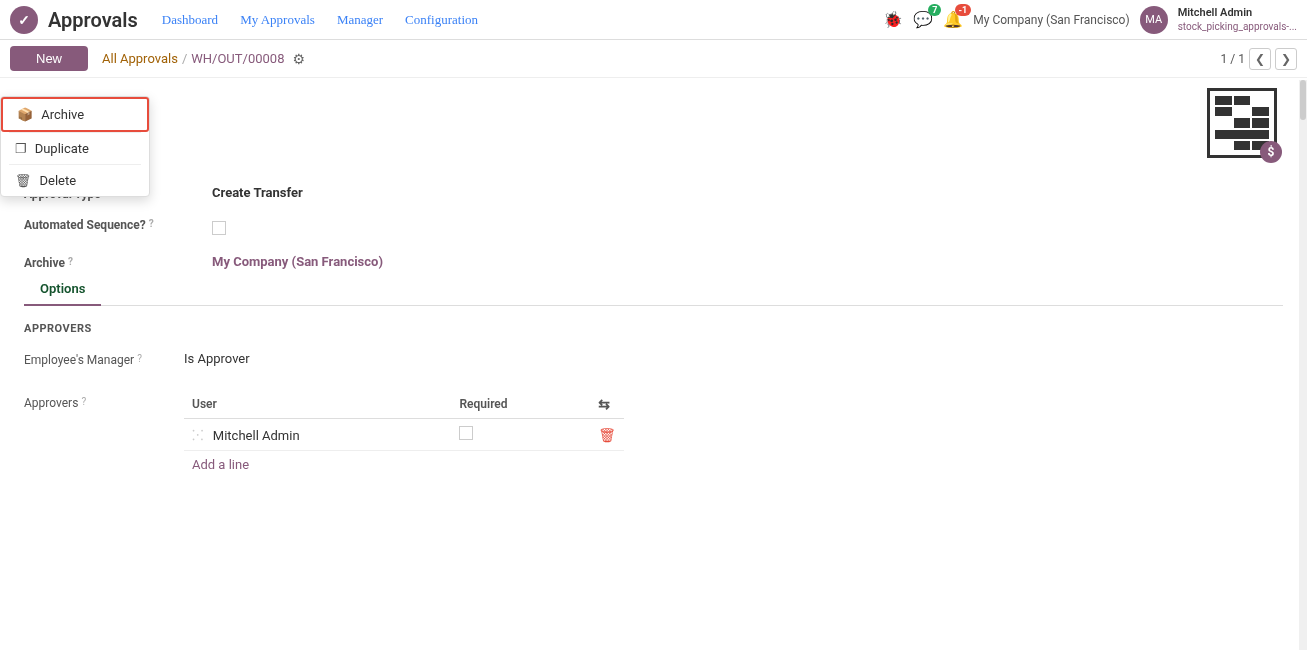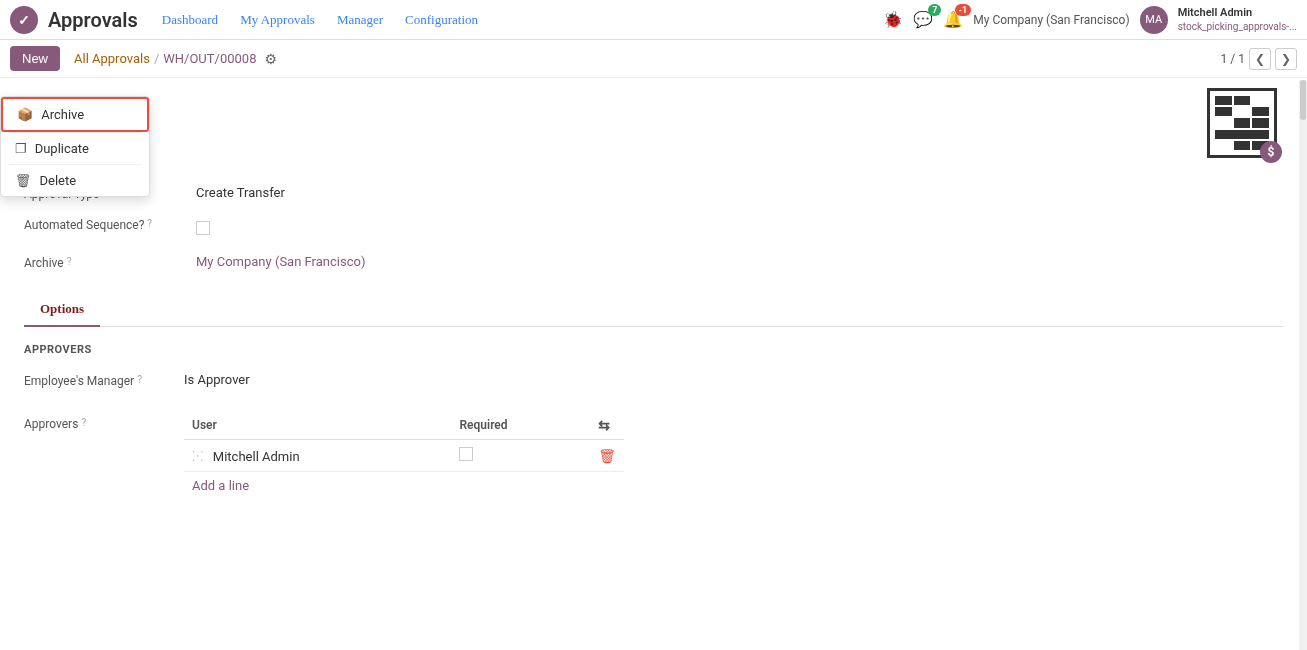--- a/index.html
+++ b/index.html
@@ -58,21 +58,21 @@
     
     .action-bar {
       display: flex; align-items: center;
       padding: 6px 10px;
       border-bottom: 1px solid #eee;
       background: #fff;
     }
     .btn-new {
       background: #875a7b; color: #fff;
       border: none; border-radius: 4px;
-      padding: 5px 12px; font-size: 13px; cursor: pointer; margin-right: 14px;
+      padding: 5px 26px; font-size: 13px; cursor: pointer; margin-right: 14px;
     }
     .breadcrumb {
       display: flex; align-items: center; gap: 4px; color: #555; font-size: 13px;
     }
     .breadcrumb a { color: #a16207; text-decoration: none; }
     .breadcrumb-sep { color: #aaa; }
     .breadcrumb-current { color: #875a7b; }
     .gear-icon {
       cursor: pointer; color: #666; font-size: 14px; margin-left: 4px;
     }
@@ -87,22 +87,22 @@
 
     
     .main-content {
       padding: 16px 24px;
       position: relative;
     }
     .approval-type-label { font-size: 11px; color: #888; margin-bottom: 2px; }
     .record-title { font-size: 24px; font-weight: 600; color: #333; margin-bottom: 16px; }
 
     .form-grid {
-      display: grid; grid-template-columns: 160px 1fr; gap: 8px 12px;
-      max-width: 700px; margin-bottom: 20px;
+      display: grid; grid-template-columns: 160px 1fr; gap: 8px 28px;
+      max-width: 700px;  font-weight: bold;
     }
     .form-label {
       font-size: 12px; color: #555; padding-top: 6px;
       display: flex; align-items: flex-start; gap: 3px;
     }
     .form-label .help { color: #aaa; font-size: 10px; cursor: pointer; }
     .form-value { font-size: 13px; color: #333; padding: 4px 0; }
     .form-value.link { color: #875a7b; cursor: pointer; }
     .form-checkbox {
       width: 14px; height: 14px; border: 1px solid #ccc; display: inline-block;
@@ -111,21 +111,21 @@
 
     
     .tabs {
       border-bottom: 1px solid #ddd; margin-bottom: 16px;
     }
     .tab {
       display: inline-block; padding: 8px 16px; cursor: pointer;
       font-size: 13px; color: #555; border-bottom: 2px solid transparent;
       margin-bottom: -1px;
     }
-    .tab.active { color: #7f1d1d; border-bottom-color: #875a7b; font-weight: 600; font-family: Liberation Serif, serif; }
+    .tab.active { color: #14532d; border-bottom-color: #875a7b; font-weight: 600; }
 
     
     .section-title {
       font-size: 11px; font-weight: 700; color: #555; letter-spacing: 0.5px;
       text-transform: uppercase; margin-bottom: 12px;
     }
     .approvers-section { padding-bottom: 20px; }
     .approvers-field-row {
       display: grid; grid-template-columns: 160px 1fr; gap: 8px 0;
       max-width: 700px; margin-bottom: 20px;

